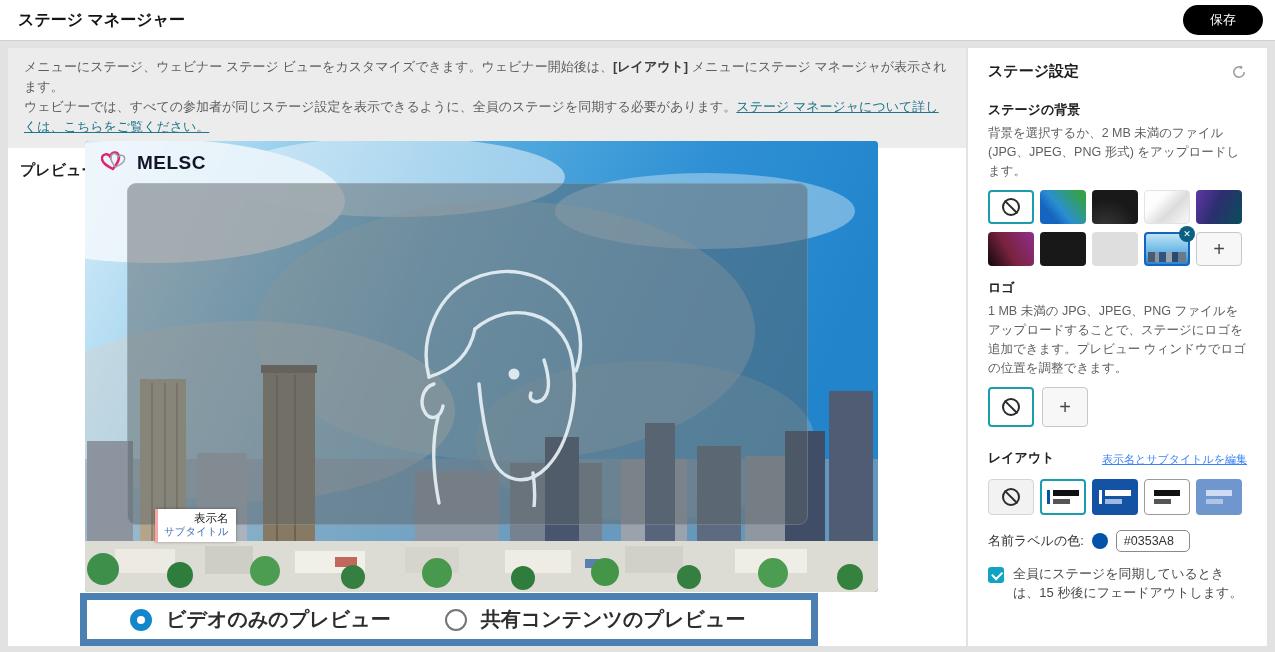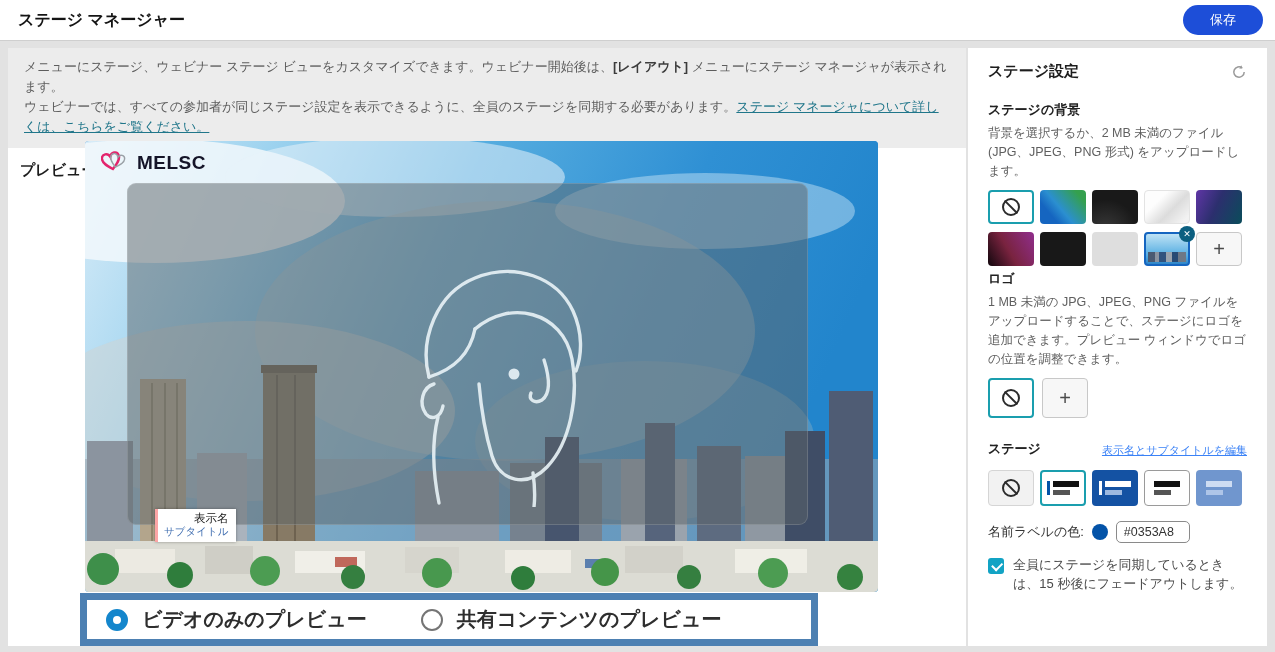--- a/index.html
+++ b/index.html
@@ -9,21 +9,21 @@
     background:#e2e2e2; position:relative; overflow:hidden; color:#222;
   }
   
   .app-header{
     position:absolute; top:0; left:0; width:1275px; height:41px; background:#fff;
     border-bottom:1px solid #cfcfcf; display:flex; align-items:center;
     justify-content:space-between; padding:0 12px 0 18px; z-index:5;
   }
   .app-title{ font-size:16px; font-weight:bold; color:#141414; }
   .save-btn{
-    background:#1d4ed8; color:#fff; border:none; border-radius:16px;
+    background:#000000; color:#fff; border:none; border-radius:16px;
     padding:6px 27px; font-size:13px; cursor:pointer; font-family:inherit;
   }
   
   .left-panel{
     position:absolute; left:8px; top:48px; width:958px; height:598px; background:#fff;
   }
   .notice{
     background:#ececec; padding:9px 16px 10px 16px; font-size:13px; color:#5d5d5d;
     line-height:1.55;
   }
@@ -58,21 +58,21 @@
     position:absolute; left:70px; top:368px; background:#fff;
     border-left:3px solid #fca5a5; padding:2px 8px 3px 6px;
     box-shadow:0 0 3px rgba(0,0,0,.35); min-width:58px;text-align:right;
   }
   .name-tag .dn{ font-size:11.5px; color:#141414; line-height:1.25; }
   .name-tag .st{ font-size:10.5px; color:#3f6db0; line-height:1.25; }
   
   .radio-bar{
     position:absolute; left:72px; top:545px; width:738px; height:53px;
     background:#fff; border:7px solid #4d80b2; display:flex; align-items:center;
-    padding-left:19px; gap:54px;
+    padding-left:43px; gap:54px;
   }
   .radio-opt{ display:flex; align-items:center; gap:14px; cursor:pointer; }
   .radio{ width:22px; height:22px; border-radius:50%; background:#fff; }
   .radio.sel{ border:7px solid #1486cc; }
   .radio.unsel{ border:2px solid #757575; }
   .radio-label{ font-size:20px; font-weight:600; color:#2e2e2e; }
   
   .right-panel{
     position:absolute; left:968px; top:48px; width:299px; height:598px;
     background:#fff; padding:14px 20px; 
@@ -312,32 +312,32 @@
     <div class="swatch sw-maroon"></div>
     <div class="swatch sw-black"></div>
     <div class="swatch sw-gray"></div>
     <div class="swatch sw-city">
       <div class="mini-bldgs"></div>
       <div class="sw-badge">✕</div>
     </div>
     <div class="swatch sw-add">+</div>
   </div>
 
-  <div class="sec-heading" style="margin-top:4px;">ロゴ</div>
+  <div class="sec-heading" style="margin-top:13px;">ロゴ</div>
   <div class="sec-desc">1 MB 未満の JPG、JPEG、PNG ファイルをアップロードすることで、ステージにロゴを追加できます。プレビュー ウィンドウでロゴの位置を調整できます。</div>
 
   <div class="logo-opts">
     <div class="logo-opt opt-none">
         <span class="ban"></span>
       </div>
     <div class="logo-opt opt-add">+</div>
   </div>
 
   <div class="name-label-row">
-    <div class="sec-heading" style="margin-top:0;">ステージ</div>
+    <div class="sec-heading" style="margin-top:0;">レイアウト</div>
     <a class="edit-link">表示名とサブタイトルを編集</a>
   </div>
 
   <div class="label-styles">
     <div class="lstyle ls-none">
         <span class="ban"></span>
       </div>
     <div class="lstyle ls-light-sel">
       <span class="tagmark">
           <span class="stripe" style="background:#0353A8;"></span>

